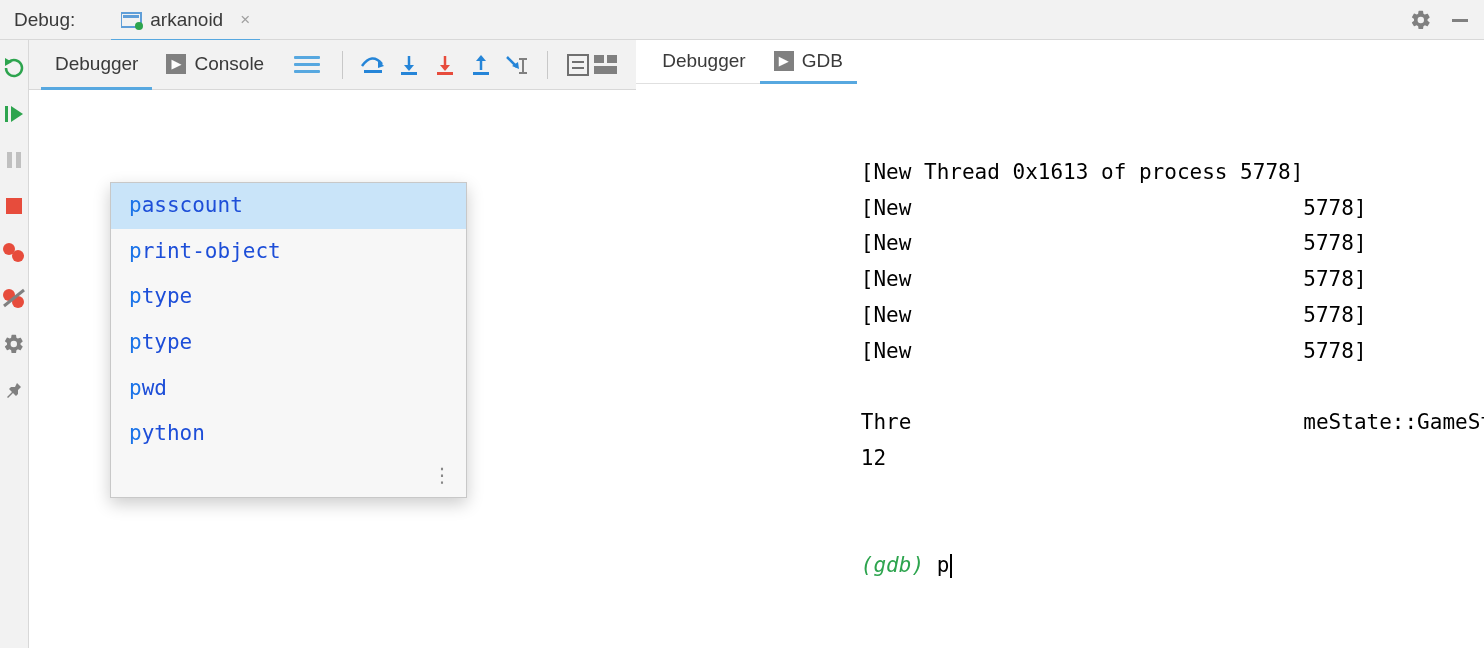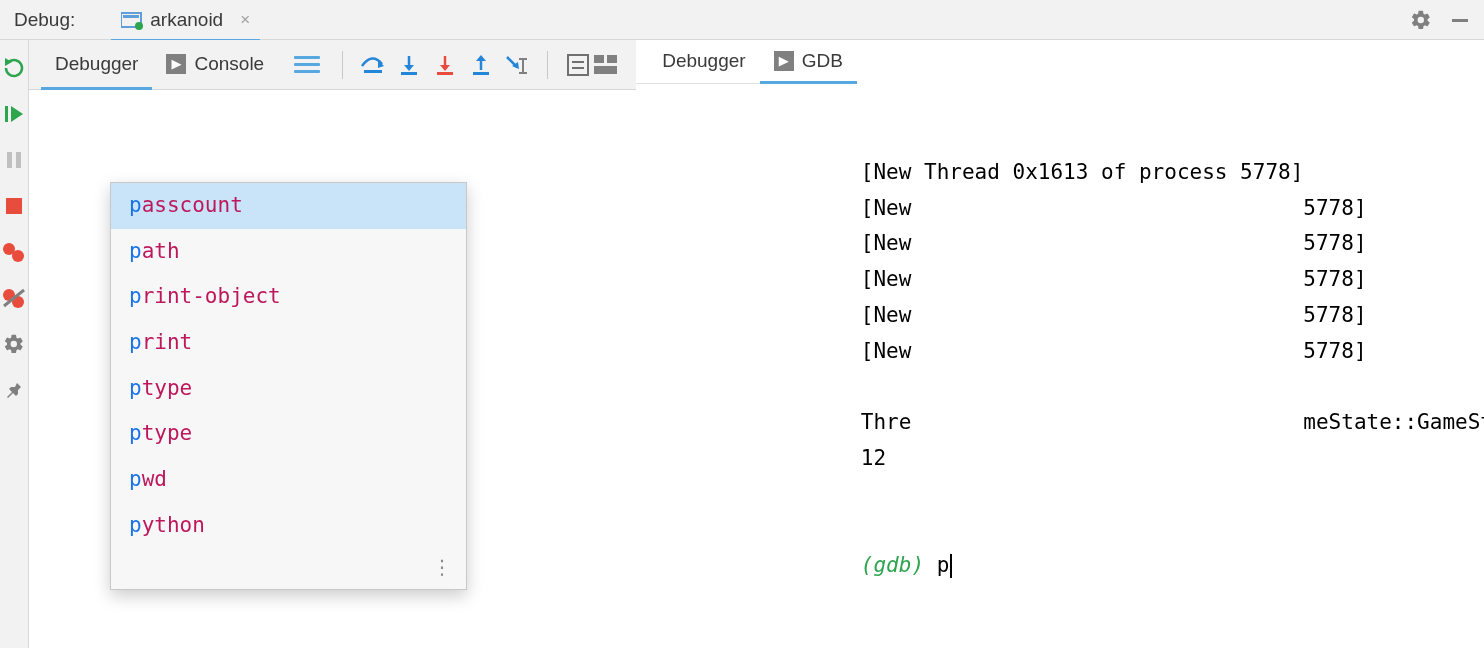--- a/index.html
+++ b/index.html
@@ -158,21 +158,21 @@
   font-size: 21px;
   z-index: 10;
 }
 .ac-item {
   padding: 5px 18px;
   cursor: pointer;
   line-height: 1.7;
 }
 .ac-item.selected { background: #c9e4f9; }
 .ac-prefix { color: #1a73e8; }
-.ac-rest { color: #be185d; }
+.ac-rest { color: #1d4ed8; }
 .ac-footer {
   display: flex; justify-content: flex-end; padding: 6px 12px 10px;
   color: #888;
 }
 .ac-more { letter-spacing: 2px; font-size: 20px; }
 svg { display: block; }
 </style>
 </head>
 <body>
 
@@ -332,23 +332,21 @@
 
     <div class="console-output" id="console-out">
       
     <div class="console-line">[New Thread 0x1613 of process 5778]</div><div class="console-line">[New                               5778]</div><div class="console-line">[New                               5778]</div><div class="console-line">[New                               5778]</div><div class="console-line">[New                               5778]</div><div class="console-line">[New                               5778]</div><div class="console-line">&nbsp;</div><div class="console-line">Thre                               meState::GameState (this=0x101323910, fieldWidth=800, fieldHeight=600) at</div><div class="console-line">12</div><div class="console-line">&nbsp;</div><div class="console-line">&nbsp;</div><div class="console-line"><span class="gdb-prompt">(gdb) </span><span class="gdb-input">p</span><span class="cursor"></span></div></div>
   </div>
 </div>
 
 <div class="autocomplete" id="ac-popup">
 
   <div class="ac-item selected"><span class="ac-prefix">p</span><span class="ac-rest">asscount</span></div>
-    <div class="ac-item"><span class="ac-prefix">p</span><span class="ac-rest">ath</span></div>
     <div class="ac-item"><span class="ac-prefix">p</span><span class="ac-rest">rint-object</span></div>
-    <div class="ac-item"><span class="ac-prefix">p</span><span class="ac-rest">rint</span></div>
     <div class="ac-item"><span class="ac-prefix">p</span><span class="ac-rest">type</span></div>
     <div class="ac-item"><span class="ac-prefix">p</span><span class="ac-rest">type</span></div>
     <div class="ac-item"><span class="ac-prefix">p</span><span class="ac-rest">wd</span></div>
     <div class="ac-item"><span class="ac-prefix">p</span><span class="ac-rest">ython</span></div>
     <div class="ac-footer">
     <span class="ac-more">⋮</span>
   </div>
 </div>
 
 </body></html>

